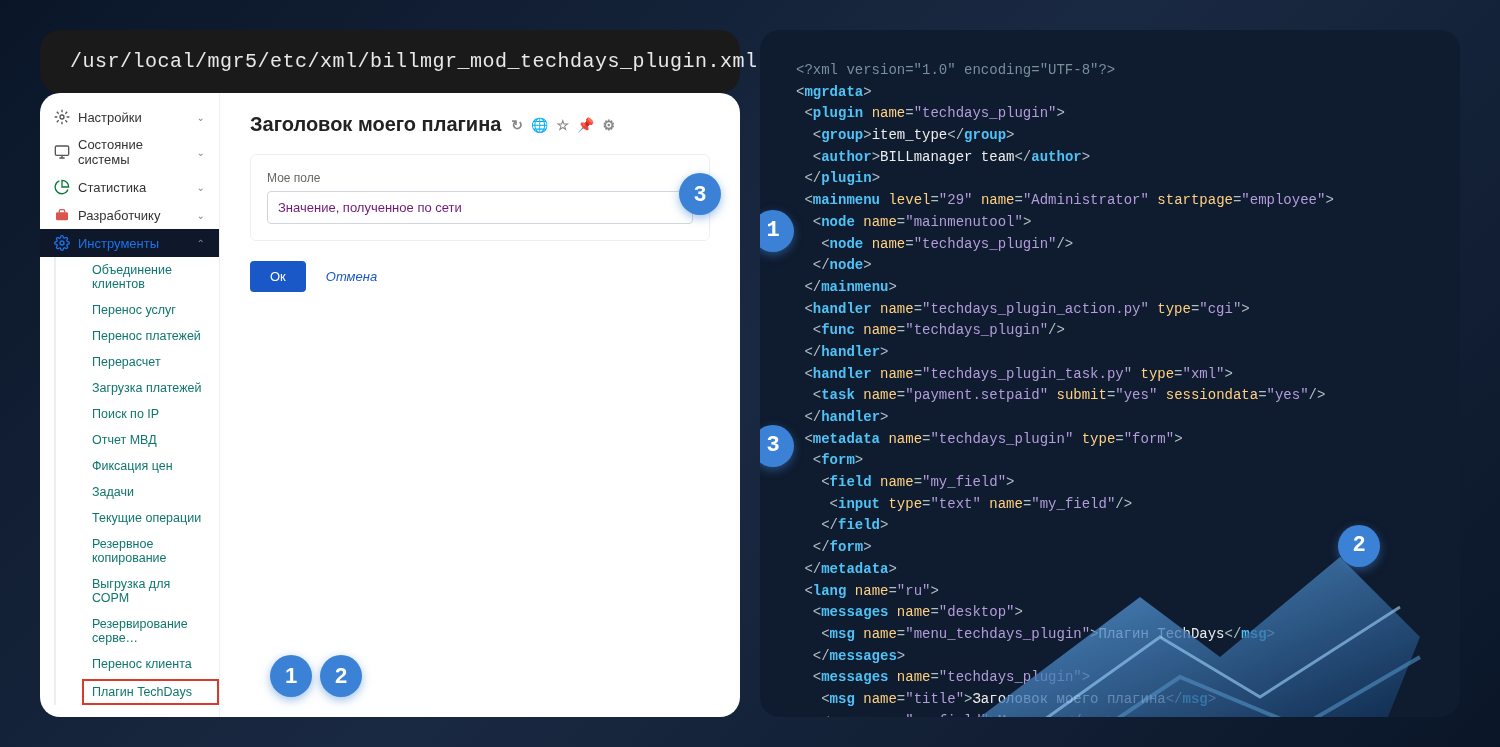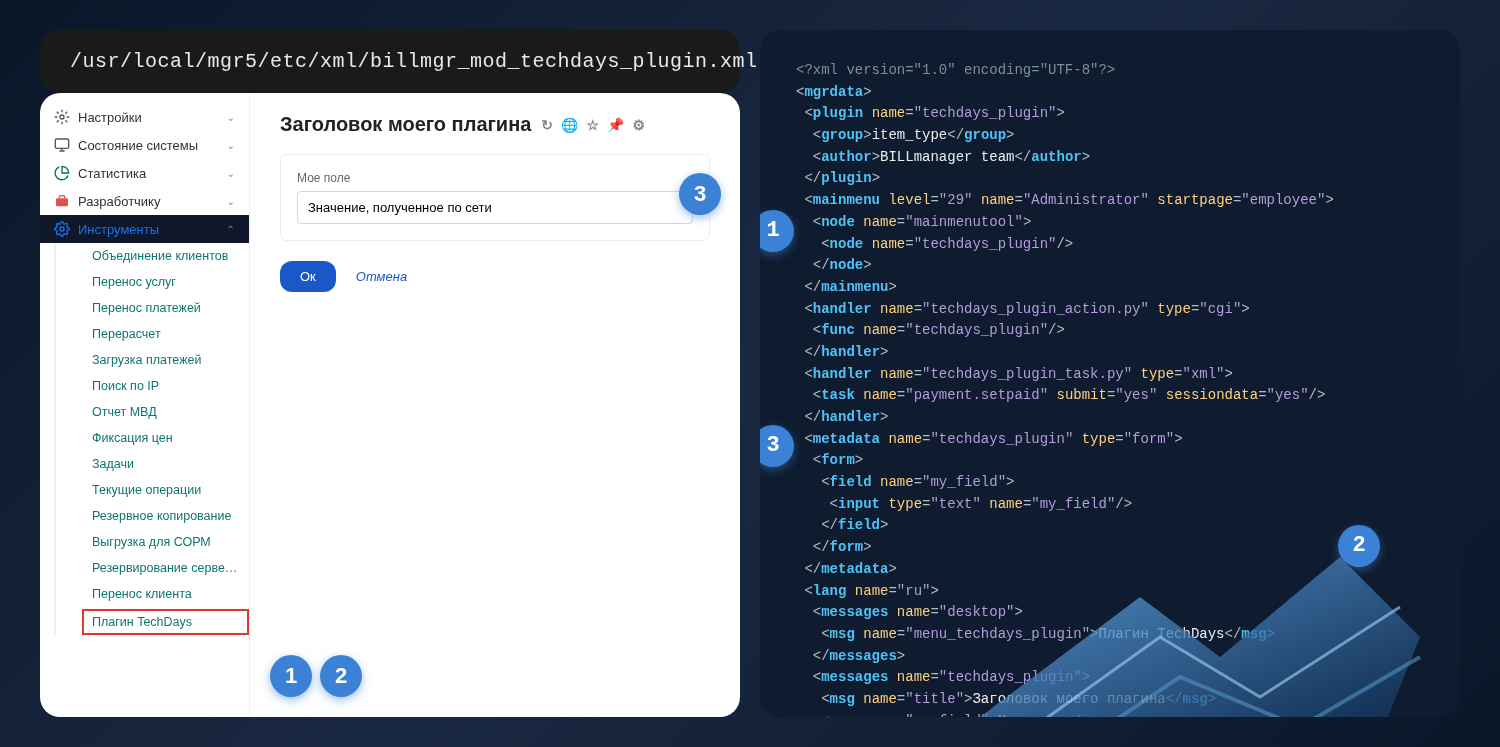--- a/index.html
+++ b/index.html
@@ -27,21 +27,21 @@
 
   .app-panel {
     background: #fff;
     border-radius: 20px;
     display: flex;
     flex: 1;
     overflow: hidden;
     position: relative;
   }
 
-  .sidebar { width: 210px; border-right: 1px solid #f0f0f0; padding: 10px 0; }
+  .sidebar { width: 180px; border-right: 1px solid #f0f0f0; padding: 10px 0; }
   .content { flex: 1; padding: 20px 30px; position: relative; }
   .content-inner { position: relative; }
 
   .section-item {
     display: flex; align-items: center; gap: 8px;
     padding: 6px 14px; font-size: 13px; color: #333; cursor: pointer;
     justify-content: space-between;
   }
   .section-item.active { background: #0f172a; color: #1a73e8; }
   .section-left { display: flex; align-items: center; gap: 8px; }
@@ -51,23 +51,23 @@
   .submenu { padding-left: 26px; border-left: 2px solid #eee; margin-left: 14px; }
   .sub-item { padding: 6px 10px; font-size: 12.5px; color: #0f766e; cursor: pointer; }
   .sub-item.highlighted { border: 2px solid #d93a2b; padding: 4px 8px; margin-top: 2px; }
 
   .plugin-title { font-size: 20px; font-weight: 600; color: #222; display: flex; align-items: center; gap: 10px; }
   .title-icons { display: flex; gap: 8px; color: #888; font-size: 14px; }
   .ti { cursor: pointer; }
 
   .form-card { background: #fff; border: 1px solid #eee; border-radius: 6px; padding: 16px; margin-top: 18px; position: relative; }
   .field-label { font-size: 12px; color: #666; margin-bottom: 6px; }
-  .field-input { width: 100%; border: 1px solid #d0d5dd; border-radius: 4px; padding: 8px 10px; font-size: 13px; color: #000000; }
+  .field-input { width: 100%; border: 1px solid #d0d5dd; border-radius: 4px; padding: 8px 10px; font-size: 13px; color: #701a75; }
   .actions { display: flex; gap: 20px; align-items: center; margin-top: 20px; }
-  .btn-ok { background: #1a57c7; color: #fff; border: none; padding: 8px 20px; border-radius: 12px; font-size: 13px; cursor: pointer; }
+  .btn-ok { background: #1a57c7; color: #fff; border: none; padding: 8px 20px; border-radius: 4px; font-size: 13px; cursor: pointer; }
   .btn-cancel { color: #1a57c7; cursor: pointer; font-size: 13px; font-style: italic; }
 
   .badge {
     width: 42px; height: 42px; border-radius: 50%;
     background: #3b82d6; color: #fff; font-weight: 700; font-size: 22px;
     display: flex; align-items: center; justify-content: center;
     box-shadow: 0 3px 10px rgba(59,130,214,0.5);
     position: absolute;
   }
   .badge1-app { left: 230px; bottom: 20px; }

